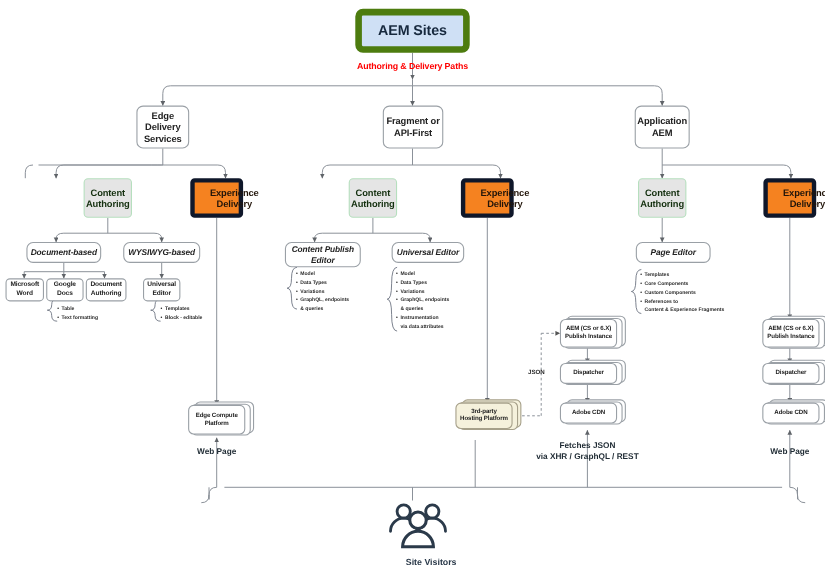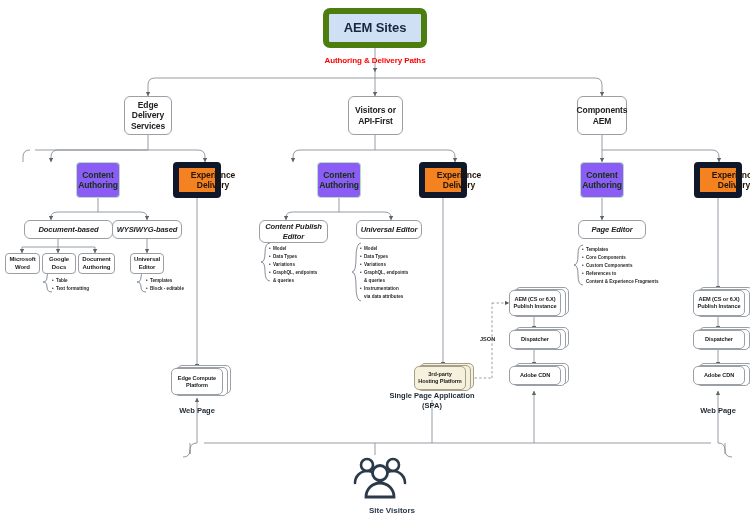--- a/index.html
+++ b/index.html
@@ -15,22 +15,22 @@
     display:flex;align-items:center;justify-content:center;
     text-align:center;border:1px solid #9aa0a6;border-radius:5px;
     background:#ffffff;font-weight:bold;line-height:1.22;
     letter-spacing:-0.1px;
   }
   .root{
     background:#cfe0f5;border:6px solid #4d7c0f;border-radius:7px;
     font-size:13px;color:#16283d;
   }
   .branch{font-size:8.5px;border-radius:6px;}
-  .green{background:#8b5cf6;border:1px solid #b6dfbe;font-size:8.5px;border-radius:4px;color:#14300f;}
-  .orange{background:#f58220;border:6px solid #0f172a;font-size:8.5px;border-radius:4px;color:#22150a;padding-left:32px;}
+  .green{background:#e5e5e5;border:1px solid #b6dfbe;font-size:8.5px;border-radius:4px;color:#14300f;}
+  .orange{background:#f58220;border:4px solid #0f172a;font-size:8.5px;border-radius:4px;color:#22150a;padding-left:32px;}
   .italic{font-style:italic;font-size:7.6px;border-radius:6px;}
   .leaf{font-size:6px;font-weight:bold;border-radius:4px;}
   .stack{font-size:5.6px;border-radius:5px;}
 
   
   .stackwrap{position:absolute;}
   .stackwrap .sh{position:absolute;border:1px solid #9aa0a6;border-radius:5px;background:#fff;}
   .stackwrap .fr{position:absolute;left:0;top:0;background:#ffffff;}
   .beige .fr,.beige .sh{background:#f5f1dc;border-color:#a6a08a;}
 
@@ -169,38 +169,38 @@
   <div class="node root" style="left:323px;top:8px;width:104px;height:40px;">
     <span>AEM Sites</span>
   </div>
   <div class="red-label" style="left:275px;top:56px;width:200px;">Authoring &amp; Delivery Paths</div>
 
   <div class="node branch" style="left:124px;top:96px;width:48px;height:39px;white-space:pre-line;">
     <span>Edge Delivery
 Services</span>
   </div>
   <div class="node branch" style="left:348px;top:96px;width:55px;height:39px;white-space:pre-line;">
-    <span>Visitors or
+    <span>Fragment or
 API-First</span>
   </div>
   <div class="node branch" style="left:577px;top:96px;width:50px;height:39px;white-space:pre-line;">
-    <span>Components
+    <span>Application
 AEM</span>
   </div>
 
   <div class="node green" style="left:76px;top:162px;width:44px;height:36px;white-space:pre-line;">
     <span>Content
 Authoring</span>
   </div>
   <div class="node orange" style="left:173px;top:162px;width:48px;height:36px;white-space:pre-line;">
     <span>Experience
 Delivery</span>
   </div>
 
-  <div class="node italic" style="left:24px;top:220px;width:89px;height:19px;">
+  <div class="node italic" style="left:24px;top:220px;width:68px;height:19px;">
     <span>Document-based</span>
   </div>
   <div class="node italic" style="left:112px;top:220px;width:70px;height:19px;">
     <span>WYSIWYG-based</span>
   </div>
 
   <div class="node leaf" style="left:5px;top:253px;width:35px;height:21px;white-space:pre-line;">
     <span>Microsoft
 Word</span>
   </div>
@@ -296,22 +296,22 @@
   <div class="json-label" style="left:480px;top:336px;">JSON</div>
 
   <div class="stackwrap beige" style="left:414px;top:366px;width:62px;height:26px;">
     <div class="sh" style="left:6px;top:-3px;width:52px;height:24px;"></div>
     <div class="sh" style="left:3px;top:-1.5px;width:52px;height:24px;"></div>
     <div class="node fr stack" style="left:0;top:0;width:52px;height:24px;white-space:pre-line;">
       <span>3rd-party
 Hosting Platform</span>
     </div>
   </div>
-  <div class="capt" style="left:372px;top:391px;width:120px;white-space:pre-line;">Single Page Application
-(SPA)</div>
+  <div class="capt" style="left:468px;top:400px;width:132px;white-space:pre-line;">Fetches JSON
+via XHR / GraphQL / REST</div>
 
   <div class="node green" style="left:580px;top:162px;width:44px;height:36px;white-space:pre-line;">
     <span>Content
 Authoring</span>
   </div>
   <div class="node orange" style="left:694px;top:162px;width:48px;height:36px;white-space:pre-line;">
     <span>Experience
 Delivery</span>
   </div>
 

